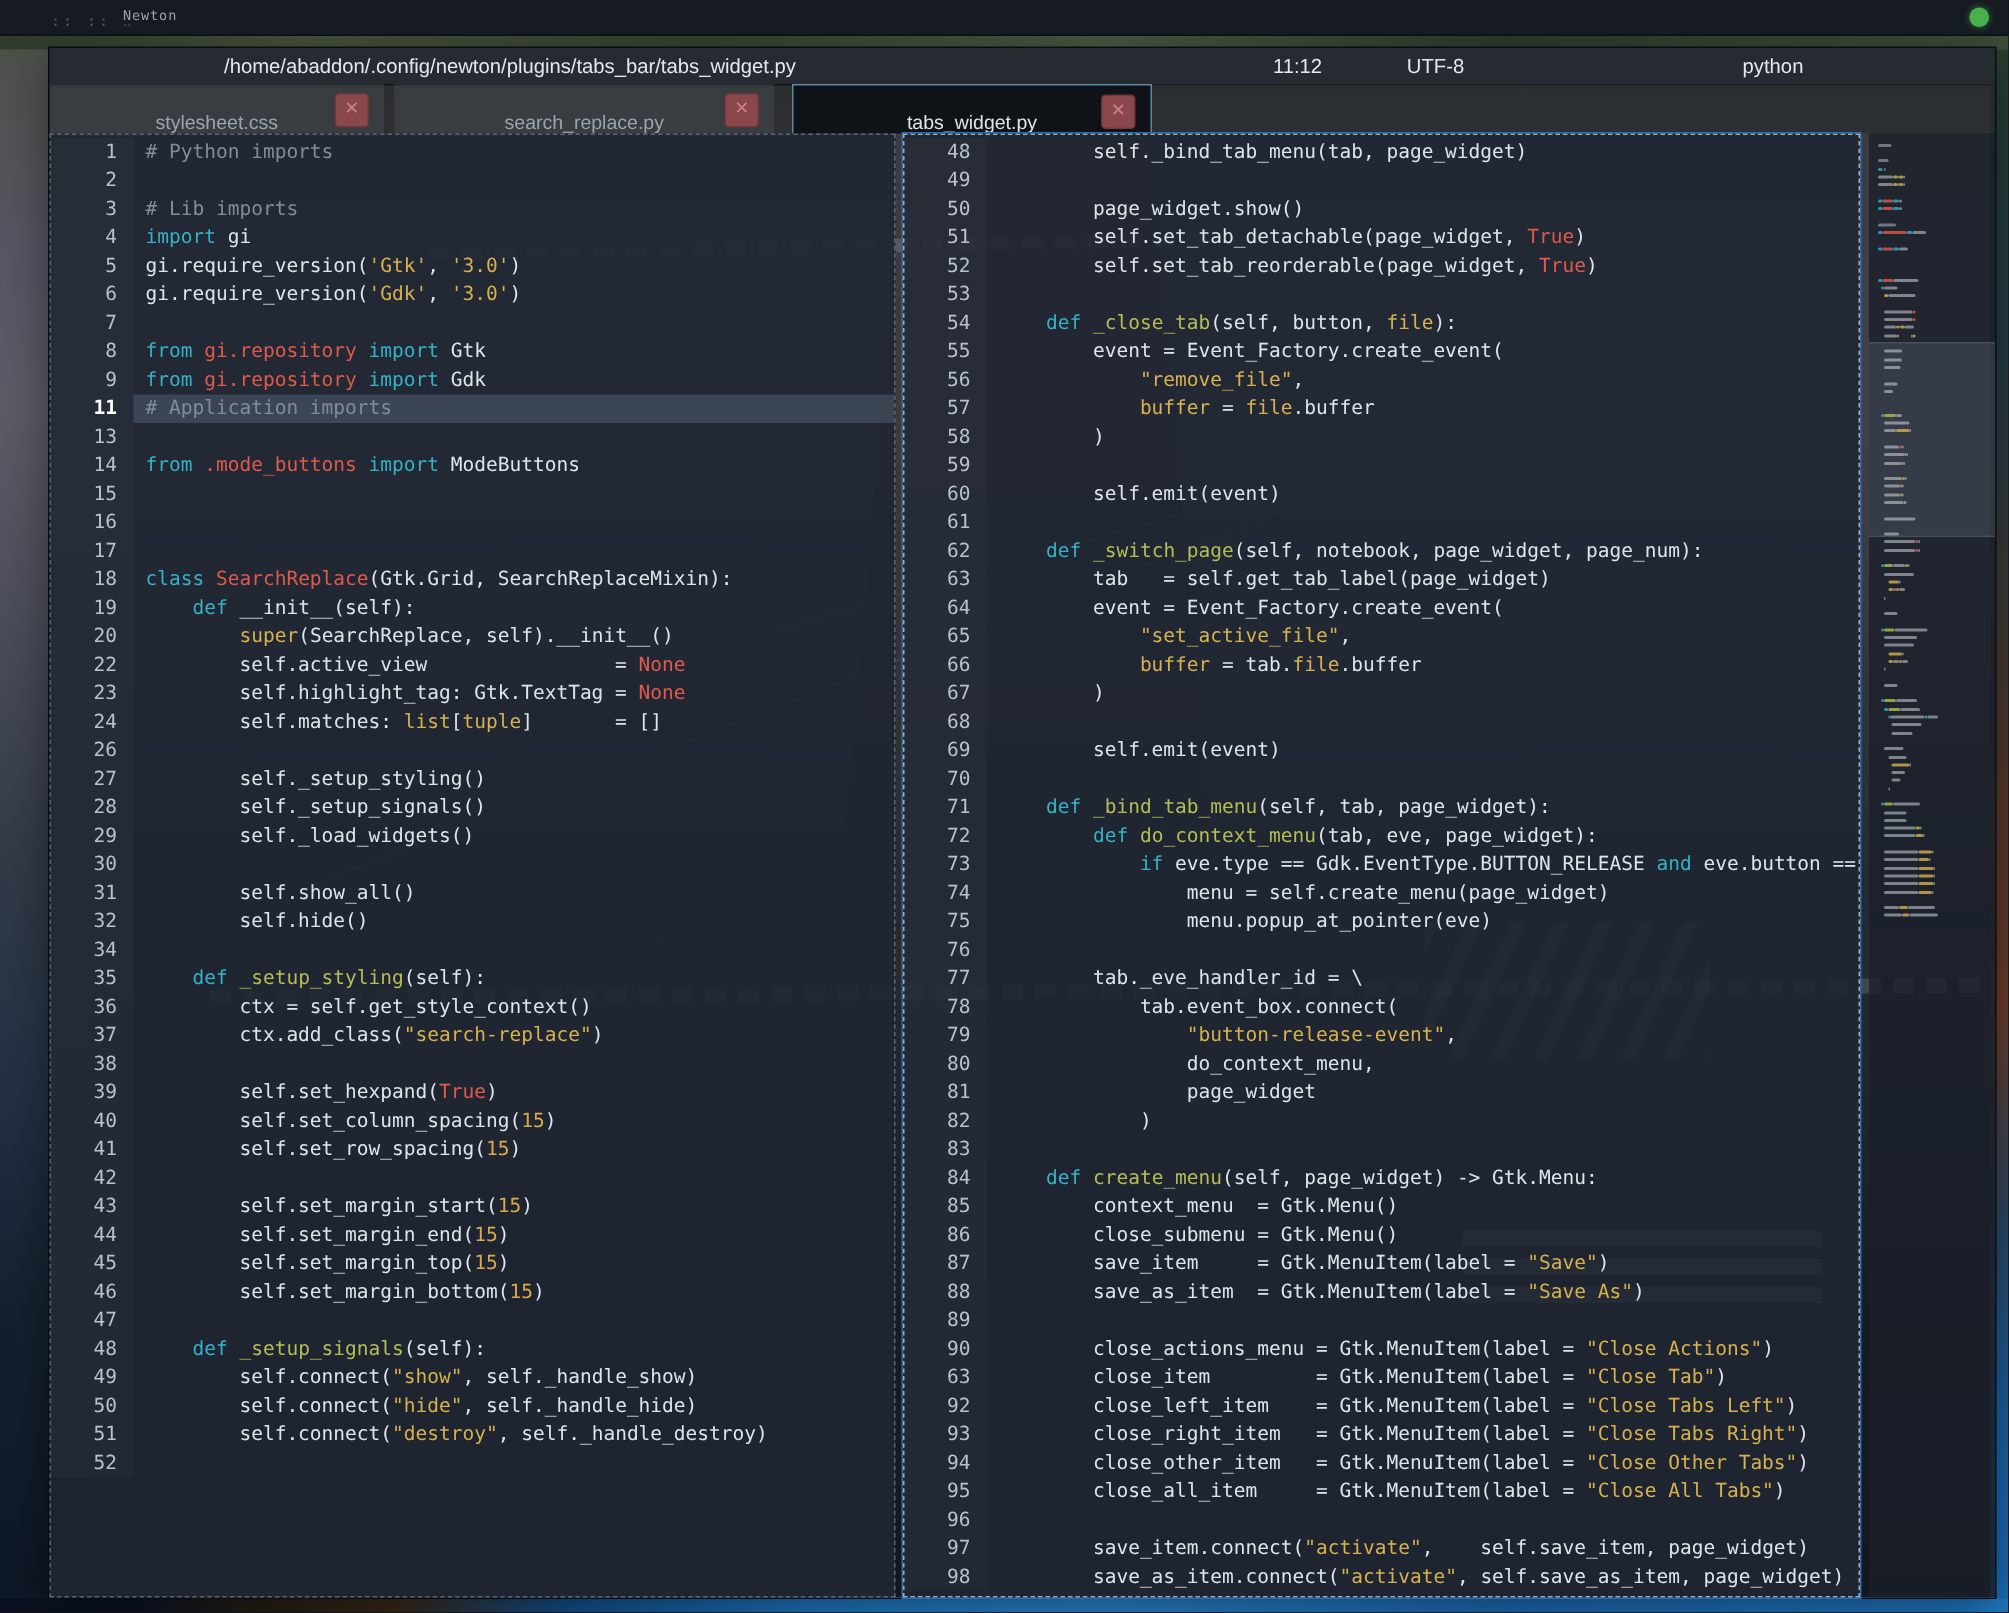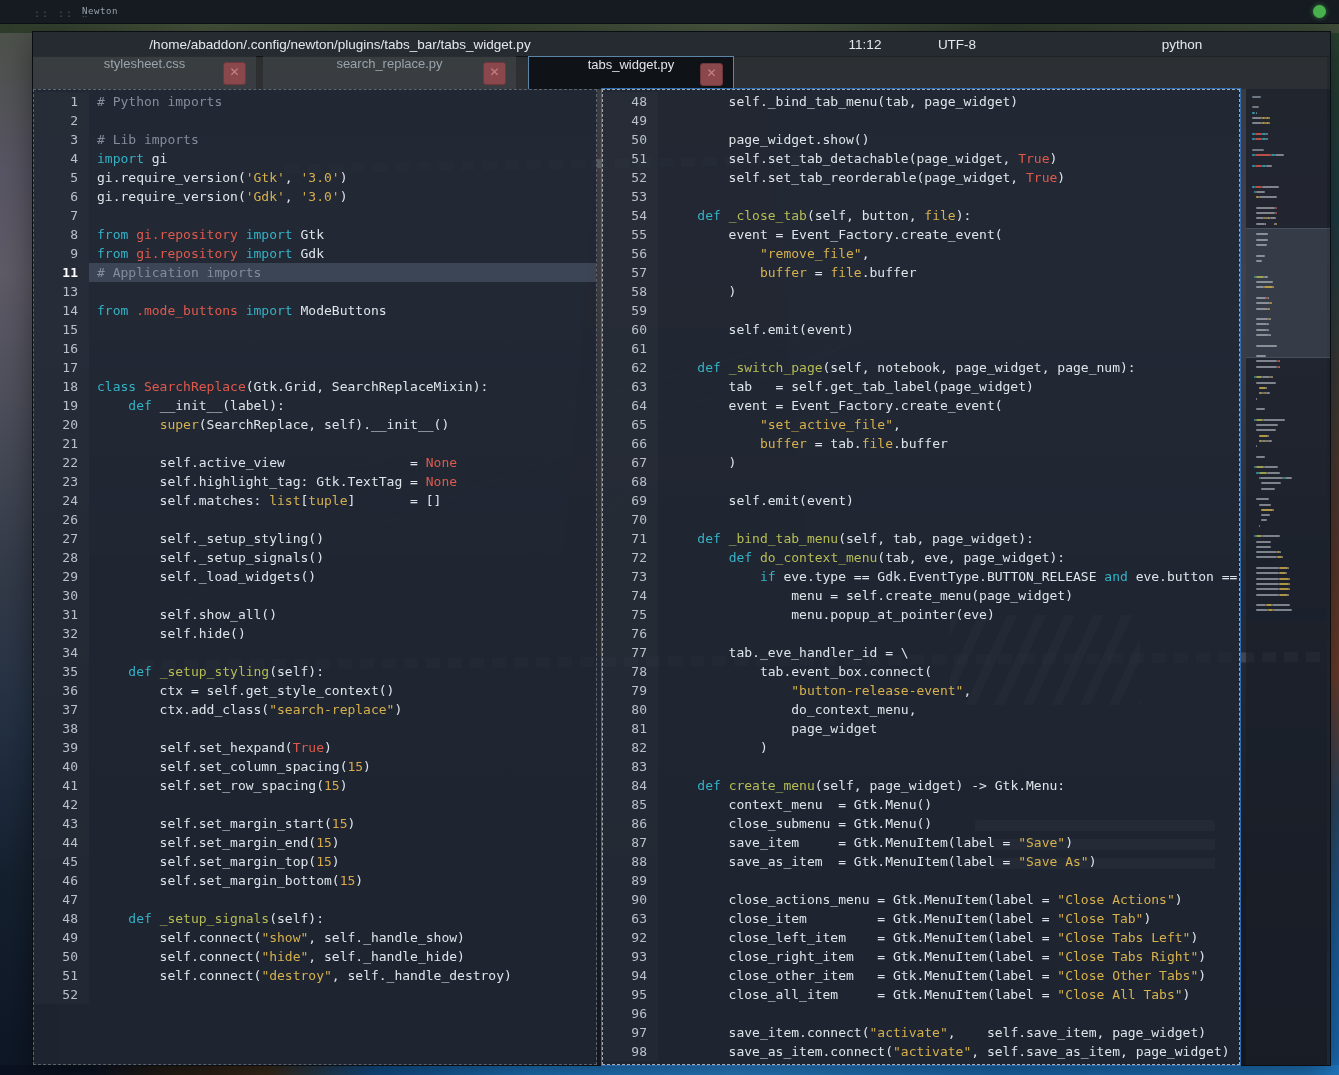--- a/index.html
+++ b/index.html
@@ -50,25 +50,25 @@
   .window{position:absolute;left:33px;top:32px;width:1297px;height:1033px;z-index:2;
           box-shadow:0 0 0 1px #0a0d11, 0 8px 30px rgba(0,0,0,.45);}
 
   .statusbar{position:absolute;left:0;top:0;width:100%;height:24px;background:#262b31;
              border-bottom:1px solid #14171b;font-family:"Liberation Sans",sans-serif;}
   .sb-item{position:absolute;top:50%;transform:translate(-50%,-50%);font-size:13.5px;color:#e4e8ec;white-space:nowrap;}
   .sb-path{left:307px;} .sb-time{left:832px;} .sb-enc{left:924px;} .sb-ft{left:1149px;}
 
   .tabbar{position:absolute;left:0;top:24px;width:100%;height:33px;display:flex;
           background:rgba(16,18,22,.55);font-family:"Liberation Sans",sans-serif;}
-  .tab{position:relative;display:flex;align-items:flex-start;justify-content:center;
+  .tab{position:relative;display:flex;align-items:flex-end;justify-content:center;
        box-sizing:border-box;height:33px;background:rgba(74,80,88,.42);color:#9ba3ac;font-size:13px;}
   .tab.t1{width:223px;margin-right:7px;}
   .tab.t2{width:253px;margin-right:12px;}
-  .tab.active{width:206px;background:rgba(13,16,20,.93);color:#dfe4e9;
+  .tab.active{width:240px;background:rgba(13,16,20,.93);color:#dfe4e9;
        border:1px solid #5c86a8;border-bottom:none;}
   .tab-fill{flex:1;background:rgba(44,48,54,.48);}
   .tab-close{position:absolute;right:10px;top:6px;width:21px;height:21px;border-radius:3px;
        background:var(--closebg,#8a484d);border:1px solid #6e373c;color:var(--closex,#cb8084);
        font-size:12px;line-height:19px;text-align:center;cursor:pointer;}
 
   
   .editor{position:absolute;left:0;top:57px;width:100%;height:976px;display:flex;
           background:rgba(13,17,24,.35);}
   .pane{position:relative;box-sizing:border-box;overflow:hidden;background:rgba(31,38,50,.90);padding-top:2px;}
@@ -155,23 +155,22 @@
           <div class="row"><span class="gut">7</span><span class="code"></span></div>
           <div class="row"><span class="gut">8</span><span class="code"><span class="tk-k">from </span><span class="tk-m">gi.repository </span><span class="tk-k">import </span><span class="tk-w">Gtk</span></span></div>
           <div class="row"><span class="gut">9</span><span class="code"><span class="tk-k">from </span><span class="tk-m">gi.repository </span><span class="tk-k">import </span><span class="tk-w">Gdk</span></span></div>
           <div class="row cur"><span class="gut">11</span><span class="code"><span class="tk-c"># Application imports</span></span></div>
           <div class="row"><span class="gut">13</span><span class="code"></span></div>
           <div class="row"><span class="gut">14</span><span class="code"><span class="tk-k">from </span><span class="tk-m">.mode_buttons </span><span class="tk-k">import </span><span class="tk-w">ModeButtons</span></span></div>
           <div class="row"><span class="gut">15</span><span class="code"></span></div>
           <div class="row"><span class="gut">16</span><span class="code"></span></div>
           <div class="row"><span class="gut">17</span><span class="code"></span></div>
           <div class="row"><span class="gut">18</span><span class="code"><span class="tk-k">class </span><span class="tk-m">SearchReplace</span><span class="tk-w">(Gtk.Grid, SearchReplaceMixin):</span></span></div>
-          <div class="row"><span class="gut">19</span><span class="code"><span class="tk-w">    </span><span class="tk-k">def </span><span class="tk-w">__init__(label):</span></span></div>
+          <div class="row"><span class="gut">19</span><span class="code"><span class="tk-w">    </span><span class="tk-k">def </span><span class="tk-w">__init__(self):</span></span></div>
           <div class="row"><span class="gut">20</span><span class="code"><span class="tk-w">        </span><span class="tk-b">super</span><span class="tk-w">(SearchReplace, self).__init__()</span></span></div>
-          <div class="row"><span class="gut">21</span><span class="code"></span></div>
           <div class="row"><span class="gut">22</span><span class="code"><span class="tk-w">        self.active_view                = </span><span class="tk-m">None</span></span></div>
           <div class="row"><span class="gut">23</span><span class="code"><span class="tk-w">        self.highlight_tag: Gtk.TextTag = </span><span class="tk-m">None</span></span></div>
           <div class="row"><span class="gut">24</span><span class="code"><span class="tk-w">        self.matches: </span><span class="tk-b">list</span><span class="tk-w">[</span><span class="tk-b">tuple</span><span class="tk-w">]       = []</span></span></div>
           <div class="row"><span class="gut">26</span><span class="code"></span></div>
           <div class="row"><span class="gut">27</span><span class="code"><span class="tk-w">        self._setup_styling()</span></span></div>
           <div class="row"><span class="gut">28</span><span class="code"><span class="tk-w">        self._setup_signals()</span></span></div>
           <div class="row"><span class="gut">29</span><span class="code"><span class="tk-w">        self._load_widgets()</span></span></div>
           <div class="row"><span class="gut">30</span><span class="code"></span></div>
           <div class="row"><span class="gut">31</span><span class="code"><span class="tk-w">        self.show_all()</span></span></div>
           <div class="row"><span class="gut">32</span><span class="code"><span class="tk-w">        self.hide()</span></span></div>

